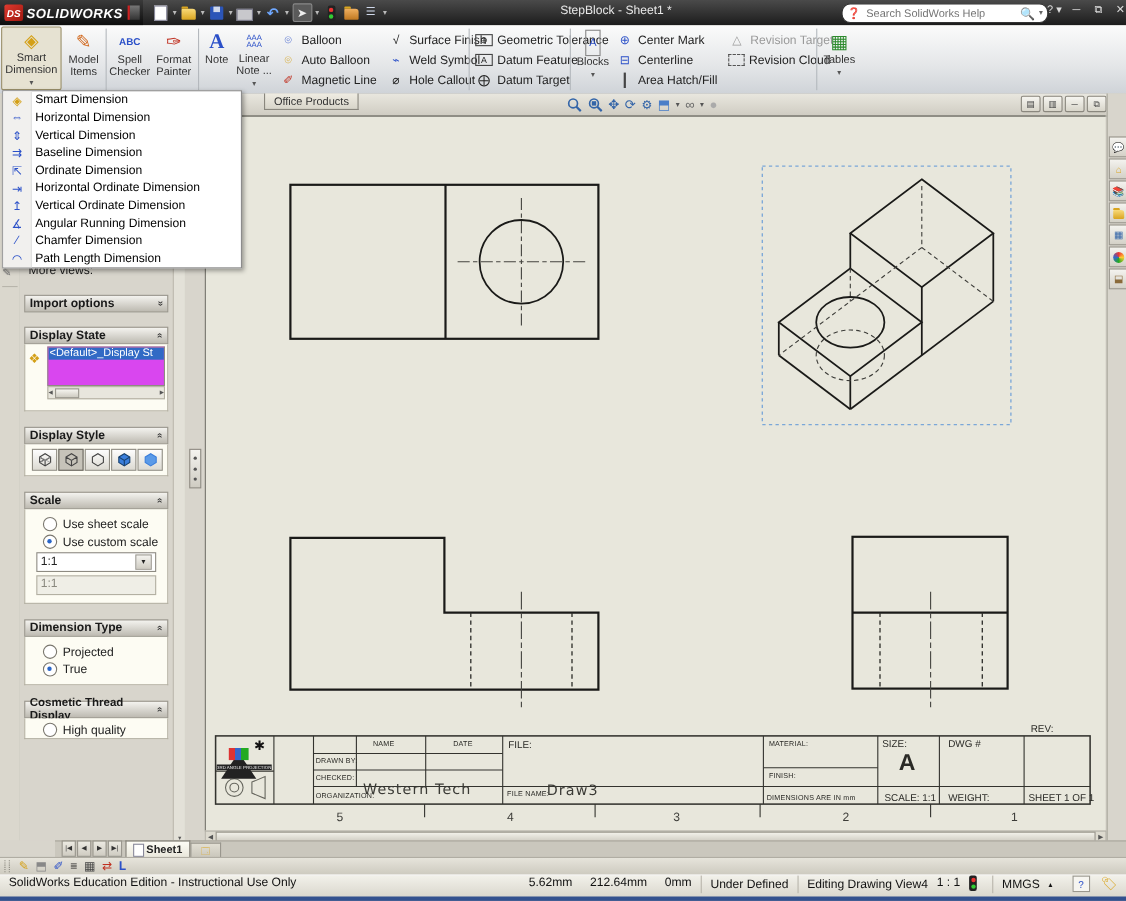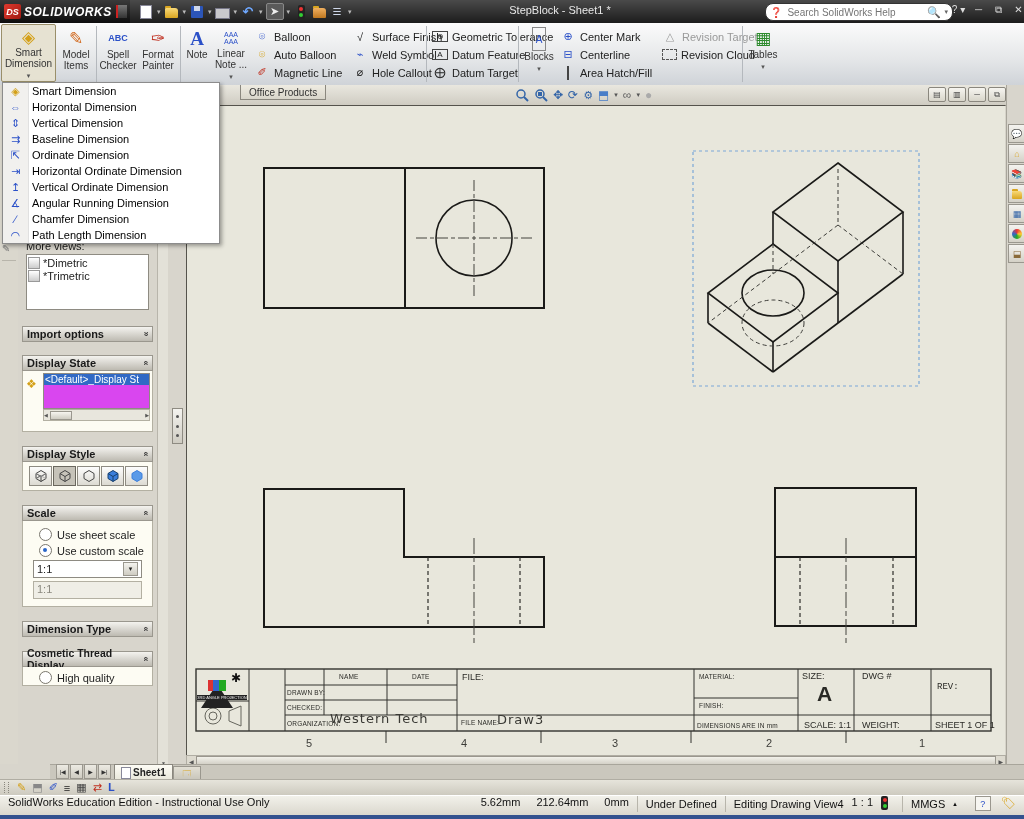--- a/index.html
+++ b/index.html
@@ -416,21 +416,21 @@
     <div class="abs tb tbl" style="left:274px;top:613px;">FILE NAME:</div>
     <div class="abs tb hand" style="left:310px;top:606px;">Draw3</div>
     <div class="abs tb tbl" style="left:512px;top:567px;">MATERIAL:</div>
     <div class="abs tb tbl" style="left:512px;top:596px;">FINISH:</div>
     <div class="abs tb tbl" style="left:510px;top:616px;">DIMENSIONS ARE IN mm</div>
     <div class="abs tb tbm" style="left:615px;top:565px;">SIZE:</div>
     <div class="abs tb" style="left:630px;top:576px;font-size:21px;font-weight:bold;">A</div>
     <div class="abs tb tbm" style="left:617px;top:614px;">SCALE: 1:1</div>
     <div class="abs tb tbm" style="left:675px;top:565px;">DWG #</div>
     <div class="abs tb tbm" style="left:675px;top:614px;">WEIGHT:</div>
-    <div class="abs tb tbm" style="left:750px;top:576px;font-family:Liberation Mono, monospace;">REV:</div>
+    <div class="abs tb tbm" style="left:750px;top:551px;">REV:</div>
     <div class="abs tb tbm" style="left:748px;top:614px;">SHEET 1 OF 1</div>
 
     <div class="zonenum" style="left:119px;">5</div>
     <div class="zonenum" style="left:274px;">4</div>
     <div class="zonenum" style="left:425px;">3</div>
     <div class="zonenum" style="left:579px;">2</div>
     <div class="zonenum" style="left:732px;">1</div>
   </div>
 
   <div class="abs" style="left:186px;top:755px;width:818px;height:10px;background:#dddacf;border:1px solid #b0ada3;display:flex;justify-content:space-between;align-items:center;">
@@ -471,30 +471,20 @@
             <span class="vglyph" style="border-top:3px solid #2b50c8;"></span>
           </span>
       </div>
       <div class="vrow">
         <span class="vbtn">
             <span class="vglyph" style="border-bottom:3px double #2b50c8;"></span>
           </span>
       </div>
     </div>
     <div class="plabel" style="margin-top:10px;">More views:</div>
-    <div class="listbox">
-      <div class="litem">
-        <span class="lcheck"></span>
-        <span>*Dimetric</span>
-      </div>
-      <div class="litem">
-        <span class="lcheck"></span>
-        <span>*Trimetric</span>
-      </div>
-    </div>
 
     <div class="ghead" style="margin-top:16px;">
       <span>Import options</span>
       <span class="chevd">«</span>
     </div>
 
     <div class="ghead" style="margin-top:13px;">
       <span>Display State</span>
       <span class="chev">«</span>
     </div>
@@ -562,20 +552,30 @@
       <div class="combo">
         <span>1:1</span>
         <span class="arrowbox">▾</span>
       </div>
       <div class="disinput">1:1</div>
     </div>
 
     <div class="ghead" style="margin-top:14px;">
       <span>Dimension Type</span>
       <span class="chev">«</span>
+    </div>
+    <div class="gbox">
+      <div class="radiorow">
+        <span class="radio"></span>
+        <span>Projected</span>
+      </div>
+      <div class="radiorow">
+        <span class="radio on"></span>
+        <span>True</span>
+      </div>
     </div>
 
     <div class="ghead" style="margin-top:14px;">
       <span style="font-size:10.5px;">Cosmetic Thread Display</span>
       <span class="chev">«</span>
     </div>
     <div class="gbox" style="height:10px;overflow:hidden;">
       <div class="radiorow" style="margin-top:0;">
         <span class="radio"></span>
         <span>High quality</span>

